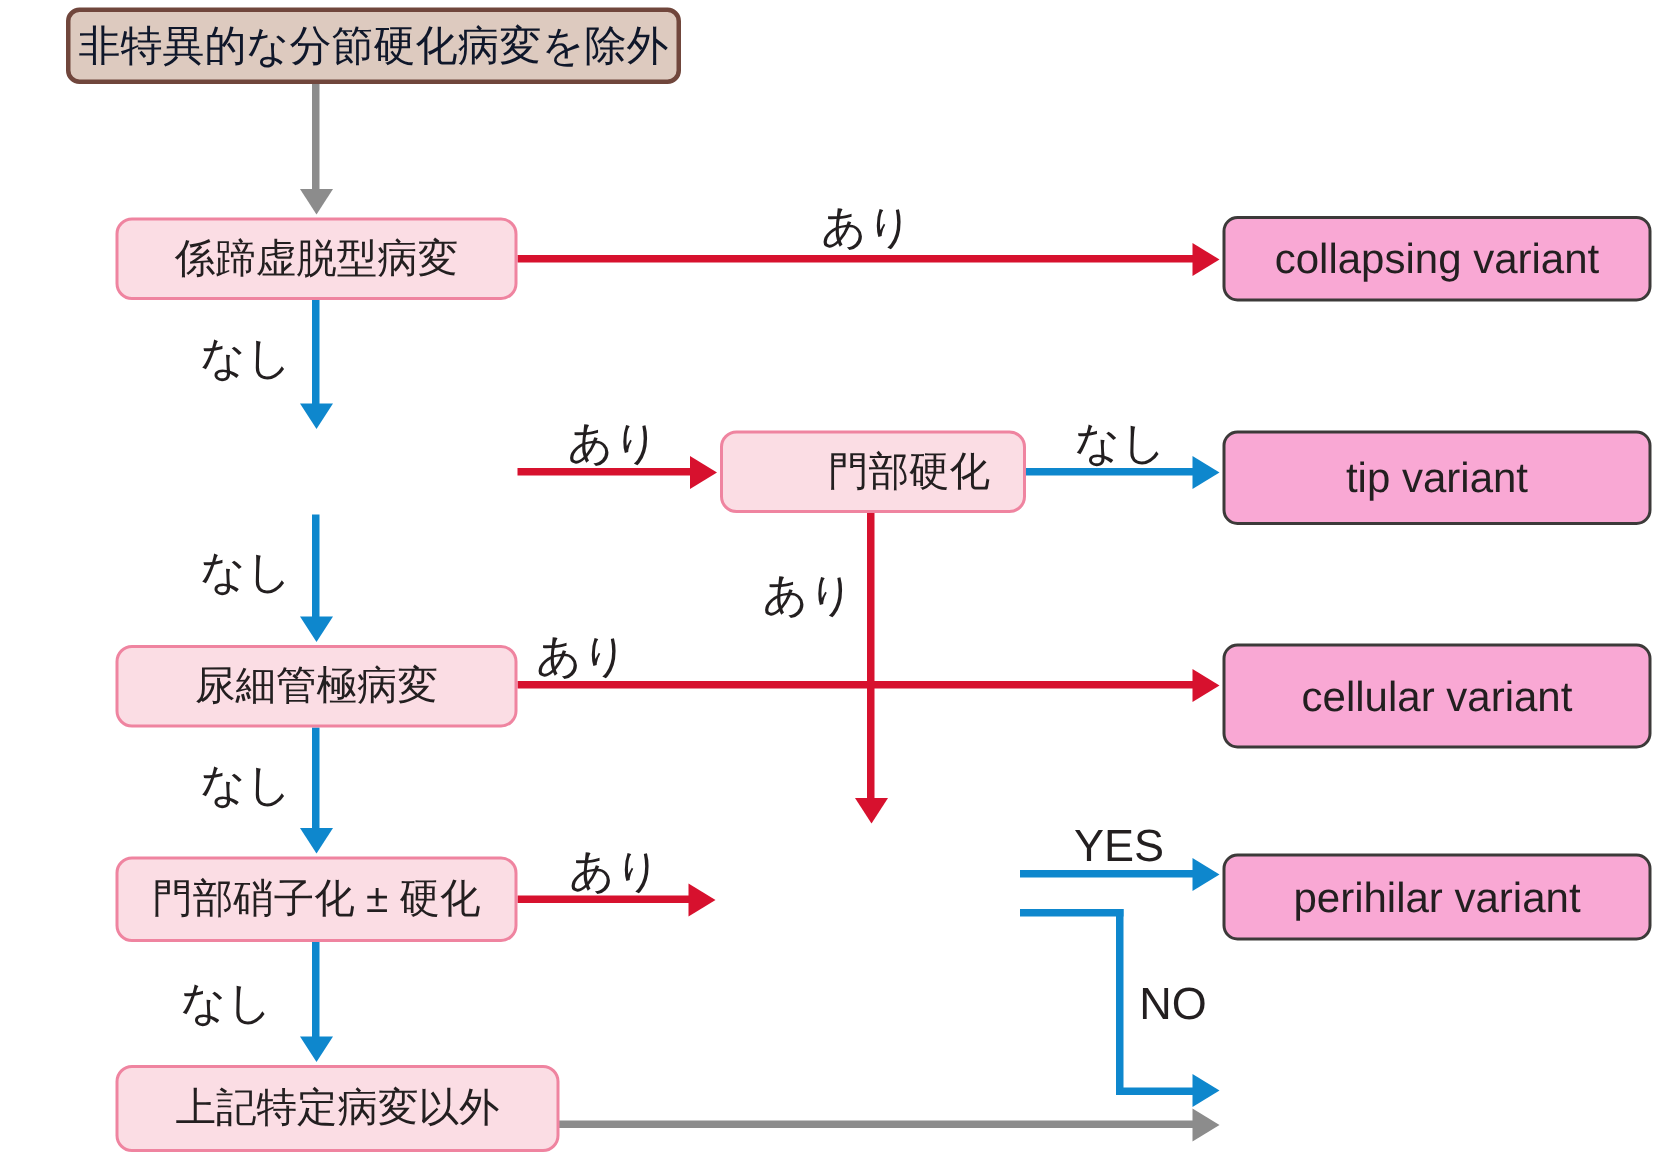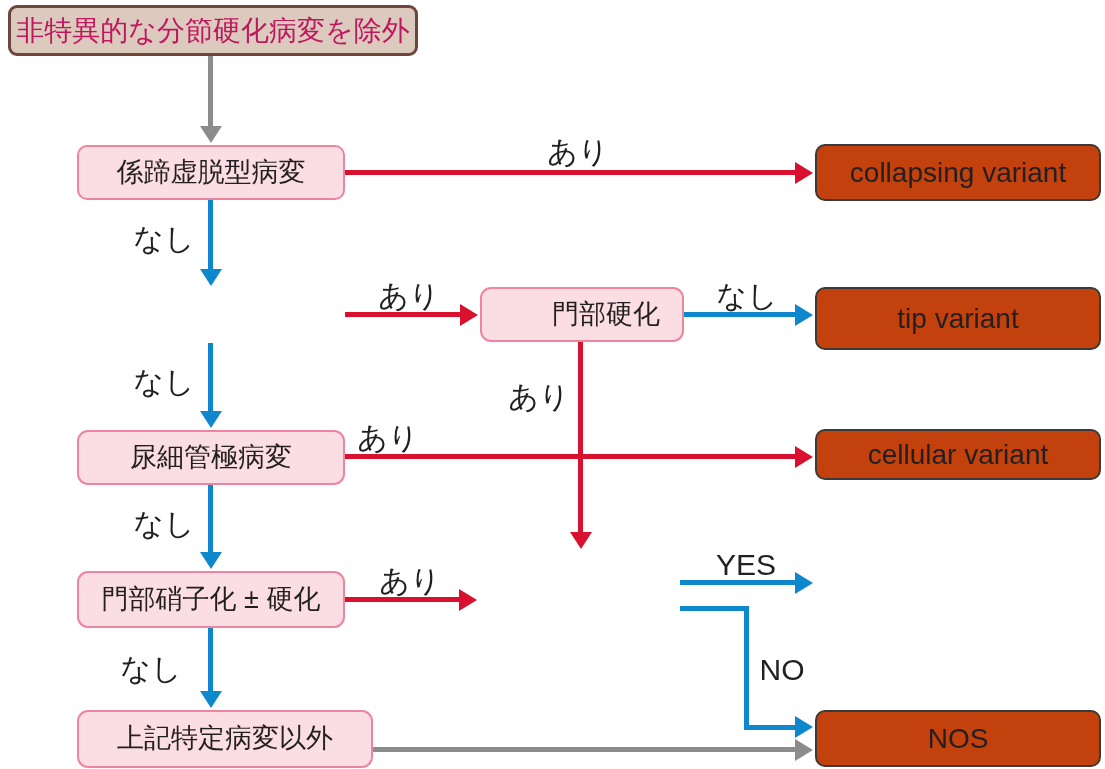--- a/index.html
+++ b/index.html
@@ -8,28 +8,28 @@
     font-family:"Liberation Sans","DejaVu Sans",sans-serif;
     color:#231f20; overflow:hidden;
   }
   .node {
     position:absolute; box-sizing:border-box;
     display:flex; align-items:center; justify-content:center;
     text-align:center; white-space:pre-line; line-height:1.25;
   }
   .node.tan {
     background:var(--tan_fill); border:3px solid var(--tan_border);
-    border-radius:9px; font-size:28px; color:#be185d;
+    border-radius:9px; font-size:28px; color:#0f172a;margin-left:36px;
   }
   .node.pink {
     background:var(--pink_fill); border:2px solid var(--pink_border);
     border-radius:11px; font-size:27px;
   }
   .node.white {
-    background:#c2410c; border:2px solid var(--outline);
+    background:#f9a8d4; border:2px solid var(--outline);
     border-radius:10px; font-size:28px;
   }
   .hline { position:absolute; height:5px; }
   .vline { position:absolute; width:5px; }
   .c-red  { background:var(--red); }
   .c-blue { background:var(--blue); }
   .c-gray { background:var(--gray); }
   .arr { position:absolute; width:0; height:0; background:transparent; }
   .arr.right { border-top:11px solid transparent; border-bottom:11px solid transparent; border-left:18px solid; }
   .arr.down  { border-left:11px solid transparent; border-right:11px solid transparent; border-top:17px solid; }
@@ -75,29 +75,29 @@
   <div class="arr down  c-red" style="left:570px; top:532px;"></div>
   <div class="arr right c-red" style="left:795px; top:446px;"></div>
   <div class="arr down  c-blue" style="left:200px; top:552px;"></div>
   <div class="arr right c-red" style="left:459px; top:589px;"></div>
   <div class="arr right c-blue" style="left:795px; top:572px;"></div>
   <div class="arr right c-blue" style="left:795px; top:716px;"></div>
   <div class="arr down  c-blue" style="left:200px; top:691px;"></div>
   <div class="arr right c-gray" style="left:795px; top:739px;"></div>
 
   <div class="node tan" style="left:8px;   top:5px;   width:410px; height:51px;">非特異的な分節硬化病変を除外</div>
-  <div class="node pink" style="left:77px;  top:145px; width:268px; height:55px;border-radius:10px;">係蹄虚脱型病変</div>
+  <div class="node pink" style="left:77px;  top:145px; width:268px; height:55px;">係蹄虚脱型病変</div>
   <div class="node white" style="left:815px; top:144px; width:286px; height:57px;">collapsing variant</div>
   <div class="node pink" style="left:480px; top:287px; width:204px; height:55px;padding-left:48px;">門部硬化</div>
   <div class="node white" style="left:815px; top:287px; width:286px; height:63px;">tip variant</div>
   <div class="node pink" style="left:77px;  top:430px; width:268px; height:55px;">尿細管極病変</div>
-  <div class="node white" style="left:815px; top:429px; width:286px; height:51px;">cellular variant</div>
+  <div class="node white" style="left:815px; top:429px; width:286px; height:70px;">cellular variant</div>
   <div class="node pink" style="left:77px;  top:571px; width:268px; height:57px;">門部硝子化 ± 硬化</div>
+  <div class="node white" style="left:815px; top:569px; width:286px; height:58px;">perihilar variant</div>
   <div class="node pink" style="left:77px;  top:710px; width:296px; height:58px;">上記特定病変以外</div>
-  <div class="node white" style="left:815px; top:710px; width:286px; height:57px;">NOS</div>
 
   <div class="lbl" style="left:578px; top:152px;">あり</div>
   <div class="lbl" style="left:164px; top:239px;">なし</div>
   <div class="lbl" style="left:409px; top:296px;">あり</div>
   <div class="lbl" style="left:747px; top:296px;">なし</div>
   <div class="lbl" style="left:164px; top:382px;">なし</div>
   <div class="lbl" style="left:539px; top:397px;">あり</div>
   <div class="lbl" style="left:388px; top:438px;">あり</div>
   <div class="lbl" style="left:164px; top:524px;">なし</div>
   <div class="lbl" style="left:410px; top:581px;">あり</div>

